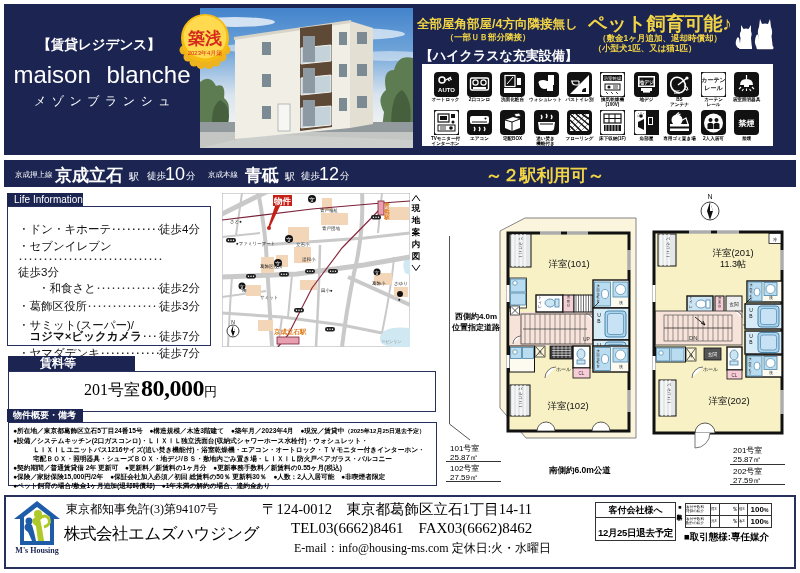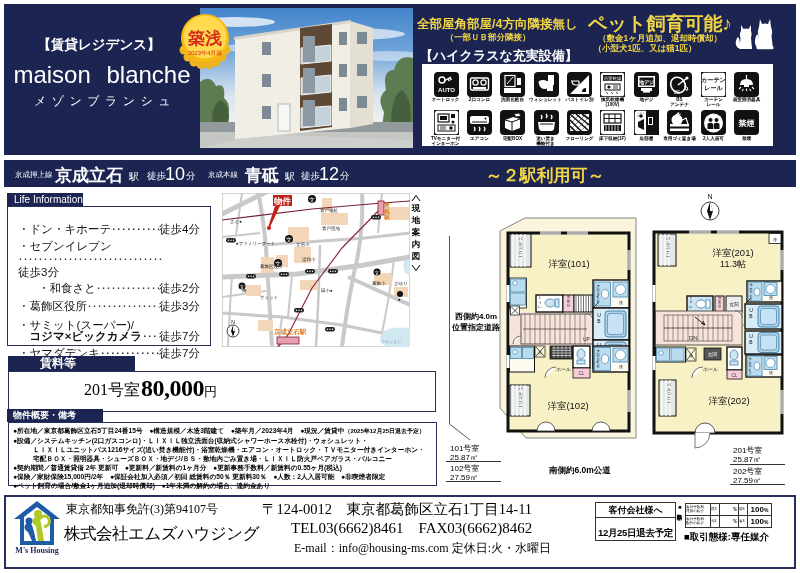--- a/index.html
+++ b/index.html
@@ -354,21 +354,21 @@
         <span style="white-space:nowrap;">徒歩7分</span>
       </div>
 </div>
 
 <div class="abs navy wt" style="left:8px;top:356px;width:127px;height:15px;font-size:12px;font-weight:bold;padding-left:32px;line-height:15px;box-sizing:border-box;">賃料等</div>
 
 <div class="abs" style="left:8px;top:371px;width:428px;height:41px;border:1px solid #27305c;background:#fff;box-sizing:border-box;"></div>
 <div class="abs" style="left:84px;top:380px;font-size:16px;font-family:'Liberation Serif',serif;color:#000;white-space:nowrap;">201号室</div>
 <div class="abs" style="left:141px;top:375px;font-size:24px;font-weight:bold;font-family:'Liberation Serif',serif;color:#000;white-space:nowrap;letter-spacing:-0.5px;">80,000<span style="font-size:13px;font-weight:normal;">円</span></div>
 
-<div class="abs navy wt" style="left:7px;top:409px;width:96px;height:13px;font-size:9px;font-weight:bold;padding-left:6px;line-height:13px;box-sizing:border-box;">物件概要・備考</div>
+<div class="abs navy wt" style="left:7px;top:409px;width:76px;height:13px;font-size:9px;font-weight:bold;padding-left:6px;line-height:13px;box-sizing:border-box;">物件概要・備考</div>
 
 <div class="abs" style="left:8px;top:422px;width:429px;height:64px;border:1px solid #27305c;background:#fff;box-sizing:border-box;"></div>
 <div class="abs" style="left:13px;top:426px;width:424px;font-size:6.7px;font-weight:bold;color:#000;line-height:9.0px;white-space:nowrap;">
   <div>●所在地／東京都葛飾区立石5丁目24番15号　●構造規模／木造3階建て　●築年月／2023年4月　●現況／賃貸中<span style="font-size:6px;">（2025年12月25日退去予定）</span></div>
   <div>●設備／システムキッチン(2口ガスコンロ)・ＬＩＸＩＬ独立洗面台(収納式シャワーホース水栓付)・ウォシュレット・</div>
   <div>　　　ＬＩＸＩＬユニットバス1216サイズ(追い焚き機能付)・浴室乾燥機・エアコン・オートロック・ＴＶモニター付きインターホン・</div>
   <div>　　　宅配ＢＯＸ・照明器具・シューズＢＯＸ・地デジ/ＢＳ・敷地内ごみ置き場・ＬＩＸＩＬ防火戸ペアガラス・バルコニー</div>
   <div>●契約期間／普通賃貸借 2年 更新可　●更新料／新賃料の1ヶ月分　●更新事務手数料／新賃料の0.55ヶ月(税込)</div>
   <div>●保険／家財保険15,000円/2年　●保証会社加入必須／初回 総賃料の50％ 更新料30％　●人数：2人入居可能　●非喫煙者限定</div>
   <div>●ペット飼育の場合/敷金1ヶ月追加(退却時償却)　●1年未満の解約の場合、違約金あり</div>

